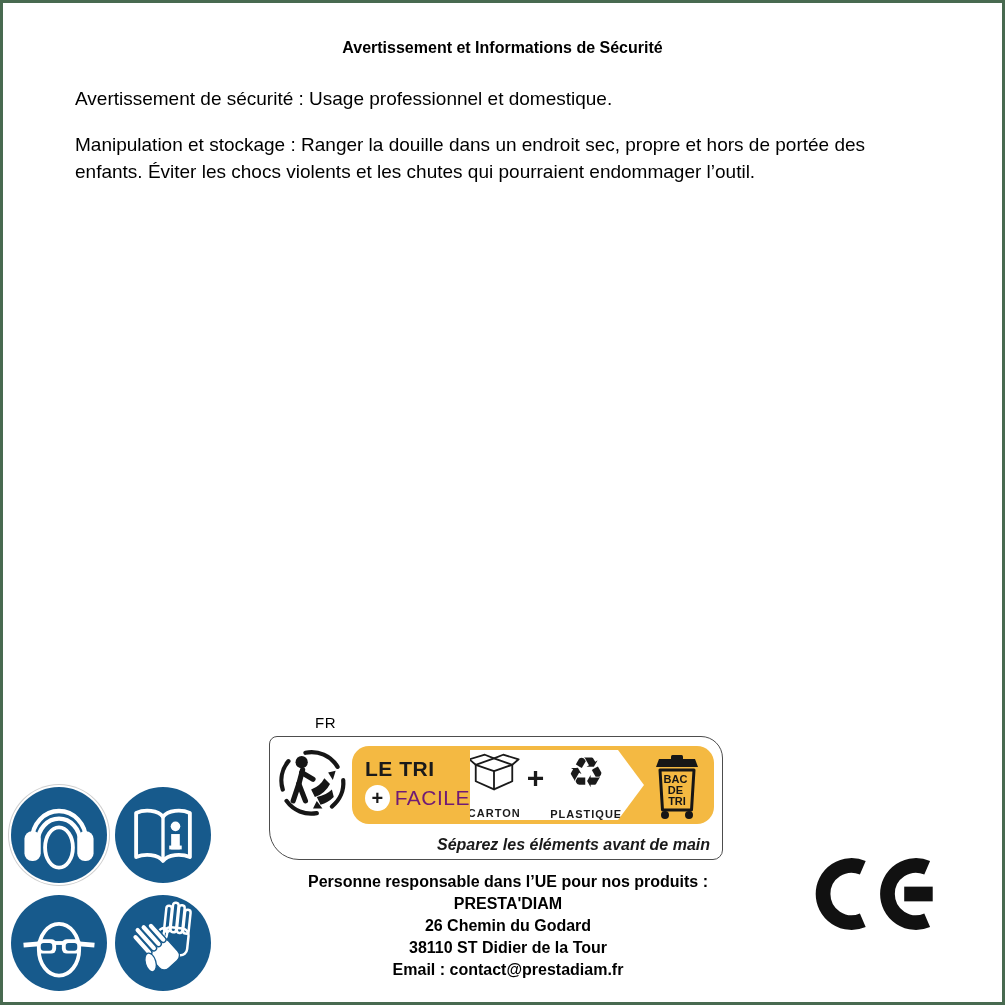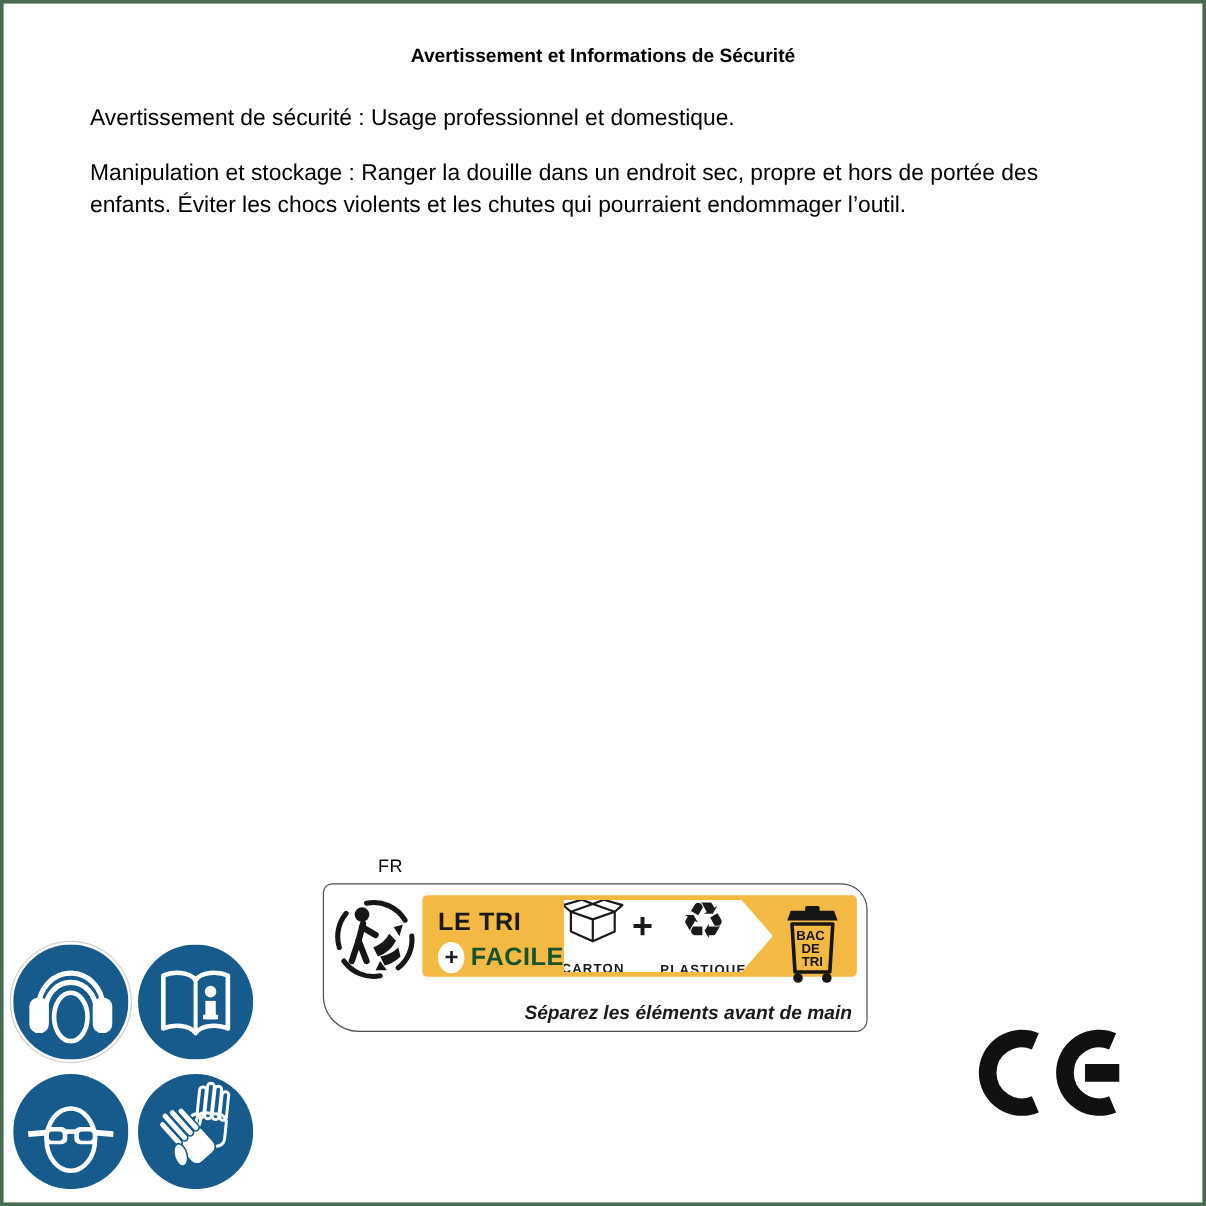--- a/index.html
+++ b/index.html
@@ -45,34 +45,34 @@
     width:454px; height:124px;
     background:#fff;
     border:1.5px solid #4d4d4d;
     border-radius:8px 22px 10px 30px;
   }
   .triman { position:absolute; left:9px; top:11px; width:68px; height:68px; }
   .triman svg { width:68px; height:68px; display:block; }
 
   .sort-banner {
     position:absolute; left:82px; top:9px;
-    width:362px; height:68px;
-    border-radius:4px;
+    width:362px; height:78px;
+    border-radius:17px;
   }
   .brand-block {
     position:absolute; left:13px; top:11px; width:105px;
   }
   .brand-l1 { font-size:21px; font-weight:bold; letter-spacing:0.5px; color:#1a1a1a; }
   .brand-l2 { display:flex; align-items:center; margin-top:4px; }
   .plus-circle {
     width:26px; height:26px; border-radius:50%; background:#fff;
     display:flex; align-items:center; justify-content:center;
     font-size:20px; font-weight:bold; color:#1a1a1a; margin-right:5px;
   }
-  .brand-l2-txt { font-size:21px; font-weight:bold; letter-spacing:0.5px; color:#14532d; }
+  .brand-l2-txt { font-size:21px; font-weight:normal; letter-spacing:0.5px; color:#701a75; }
 
   .mat-arrow {
     position:absolute; left:118px; top:4px; bottom:4px; width:174px;
     background:#fff;
     clip-path:polygon(0 0, calc(100% - 26px) 0, 100% 50%, calc(100% - 26px) 100%, 0 100%);
     display:flex; align-items:center; justify-content:center;
     padding-right:24px;
   }
   .mat { display:flex; flex-direction:column; align-items:center; }
   .mat-label { font-size:11px; font-weight:bold; letter-spacing:1px; color:#1a1a1a; margin-top:13px; }
@@ -235,20 +235,27 @@
             <tspan x="24" y="40">DE</tspan>
             <tspan x="24" y="51">TRI</tspan>
           </text>
         </svg>
       </div>
     </div>
 
     <div class="sort-instruction">Séparez les éléments avant de main</div>
   </div>
 
+  <div class="resp-block">
+    <div>Personne responsable dans l’UE pour nos produits :</div>
+    <div>PRESTA'DIAM</div>
+    <div>26 Chemin du Godard</div>
+    <div>38110 ST Didier de la Tour</div>
+    <div>Email : contact@prestadiam.fr</div>
+  </div>
 
   <div class="ce-mark" aria-label="CE">
     <svg viewBox="0 0 300 210">
       <path d="M130,48 A62,62 0 1 0 130,162" fill="none" stroke="#111" stroke-width="32"></path>
       <path d="M270,48 A62,62 0 1 0 270,162" fill="none" stroke="#111" stroke-width="32"></path>
       <path d="M220,105 L282,105" stroke="#111" stroke-width="32"></path>
     </svg>
   </div>
 
 </div>

